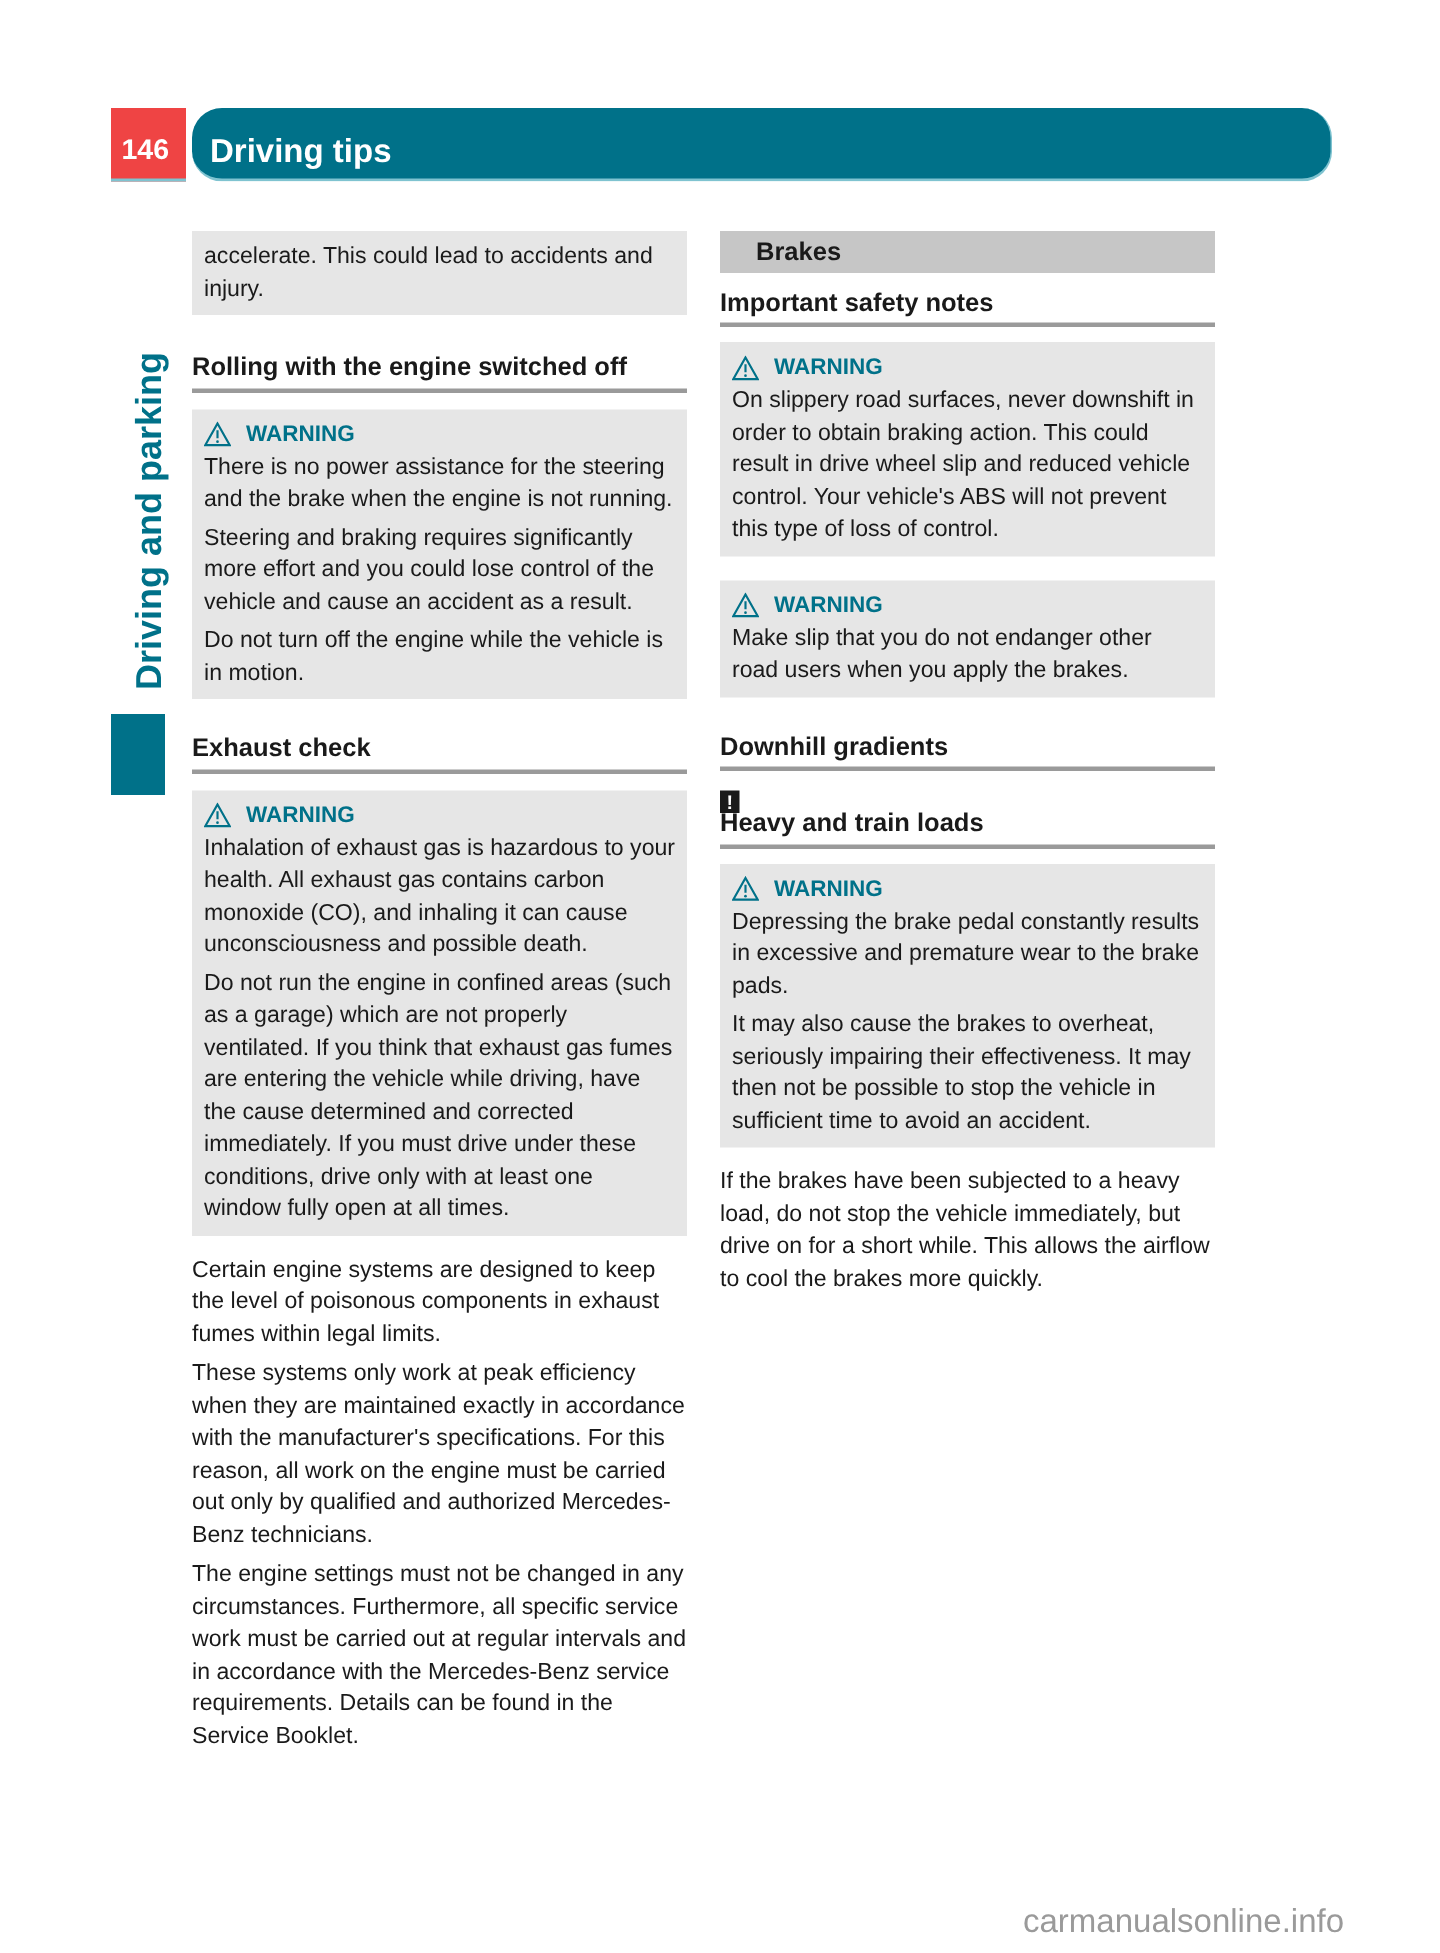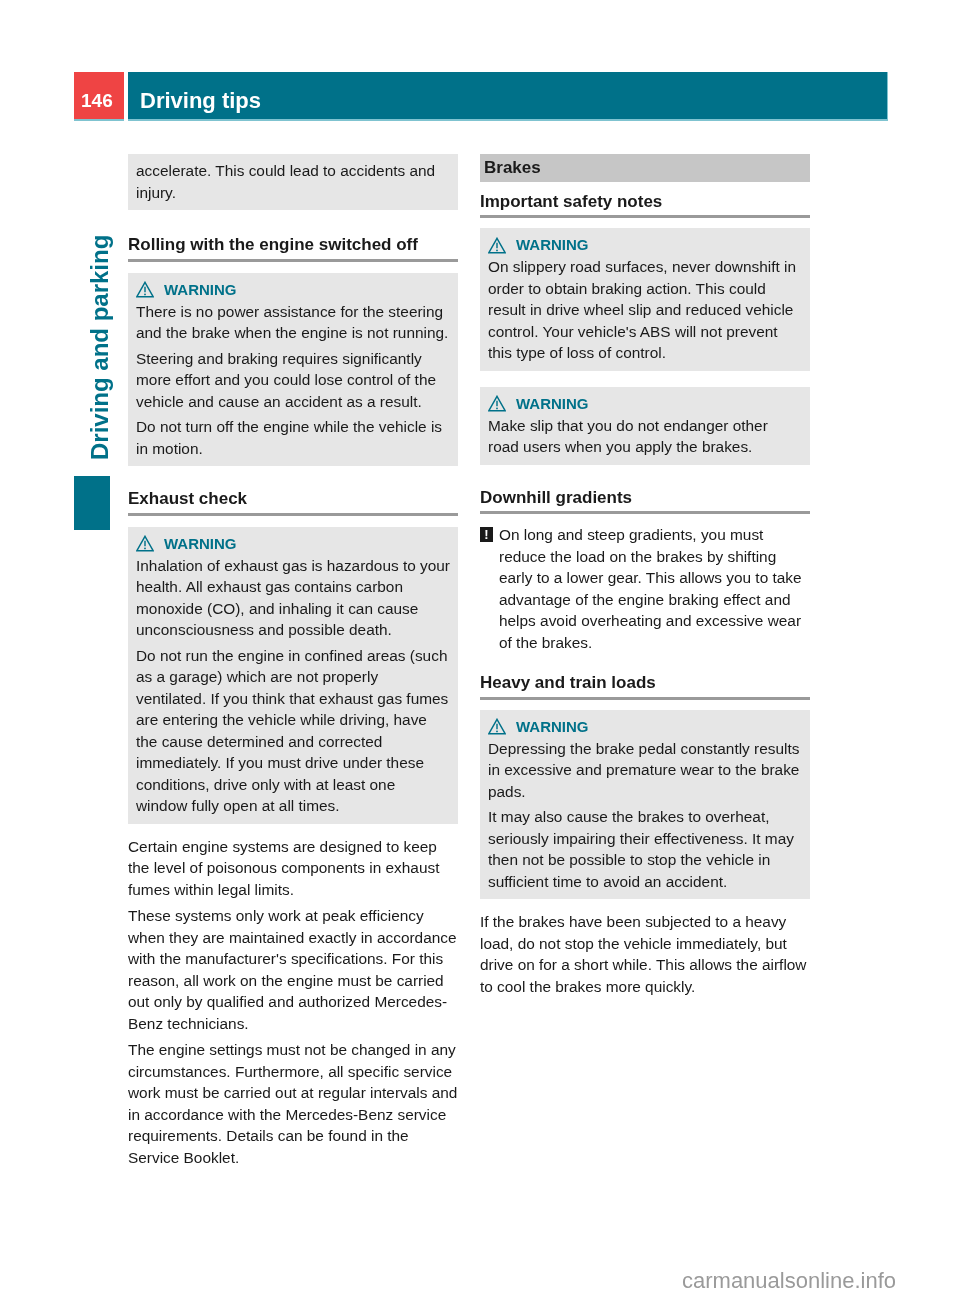--- a/index.html
+++ b/index.html
@@ -3,37 +3,37 @@
 <meta charset="utf-8">
 <style>
   html, body { margin:0; padding:0; background:#ffffff; }
   body { width:960px; height:1302px; position:relative; overflow:hidden;
          font-family:"Liberation Sans", "DejaVu Sans", sans-serif; color:#1a1a1a; }
   .hdr-num { position:absolute; left:74px; top:72px; width:50px; height:49px; background:#ef4444;
              color:#fff; font-weight:bold; font-size:19px; box-sizing:border-box; padding:18px 0 0 7px;
              border-bottom:2px solid #7fc3d0; }
   .hdr-title { position:absolute; left:128px; top:72px; width:760px; height:49px; background:#007189;
                color:#fff; font-weight:bold; font-size:22px; box-sizing:border-box; padding:16px 0 0 12px;
-               border-bottom:2px solid #7fc3d0; border-right:1px solid #7fc3d0; }
+               border-bottom:2px solid #7fc3d0; border-right:1px solid #7fc3d0;border-radius:20px; }
   .side-label { position:absolute; left:86px; top:460px; transform-origin:0 0; transform:rotate(-90deg);
                 color:#007189; font-weight:bold; font-size:24px; white-space:nowrap; }
   .side-block { position:absolute; left:74px; top:476px; width:36px; height:54px; background:#007189; }
 
   .col { position:absolute; width:330px; font-size:15.4px; line-height:21.5px; }
   .col.left { left:128px; top:154px; }
   .col.right { left:480px; top:154px; }
 
   .box { background:#e6e6e6; padding:6px 8px 7px 8px; }
   .warn-head { color:#007189; font-weight:bold; font-size:15px; display:flex; align-items:center; height:22px; }
   .warn-head svg { width:18px; height:17px; margin-right:10px; }
   .box p { margin:0 0 4px 0; }
   .box p:last-child { margin-bottom:0; }
 
   h2 { font-size:17px; font-weight:bold; margin:0; padding:0 0 3px 0; border-bottom:3px solid #9a9a9a; }
-  .section-bar { background:#c6c6c6; font-weight:bold; font-size:17px; padding:3px 4px; }
+  .section-bar { background:#c6c6c6; font-weight:bold; font-size:17px; padding:3px 24px; }
   .para { margin:0 0 5px 0; }
   .note { position:relative; padding-left:19px; }
   .note p { margin:0 0 5px 0; }
   .note-icon { position:absolute; left:0; top:3px; width:13px; height:15px; background:#1a1a1a;
                color:#fff; font-weight:bold; font-size:13px; line-height:15px; text-align:center; }
   .watermark { position:absolute; left:682px; top:1268px; font-size:22px; color:#9a9a9a; }
 </style>
 </head>
 <body>
 
@@ -114,21 +114,20 @@
       <span>WARNING</span>
     </div>
     <p>Make slip that you do not endanger other road users when you apply the brakes.</p>
   </div>
 
   <div style="height:22px"></div>
   <h2>Downhill gradients</h2>
   <div style="height:10px"></div>
   <div class="note">
     <span class="note-icon">!</span>
-    <p>On long and steep gradients, you must reduce the load on the brakes by shifting early to a lower gear. This allows you to take advantage of the engine braking effect and helps avoid overheating and excessive wear of the brakes.</p>
   </div>
 
   <div style="height:14px"></div>
   <h2>Heavy and train loads</h2>
   <div style="height:10px"></div>
   <div class="box">
     <div class="warn-head">
       <svg viewBox="0 0 20 18">
           <path d="M10 1 L19 17 L1 17 Z" fill="none" stroke="#007189" stroke-width="1.6"></path>
           <line x1="10" y1="6" x2="10" y2="12" stroke="#007189" stroke-width="1.6"></line>

